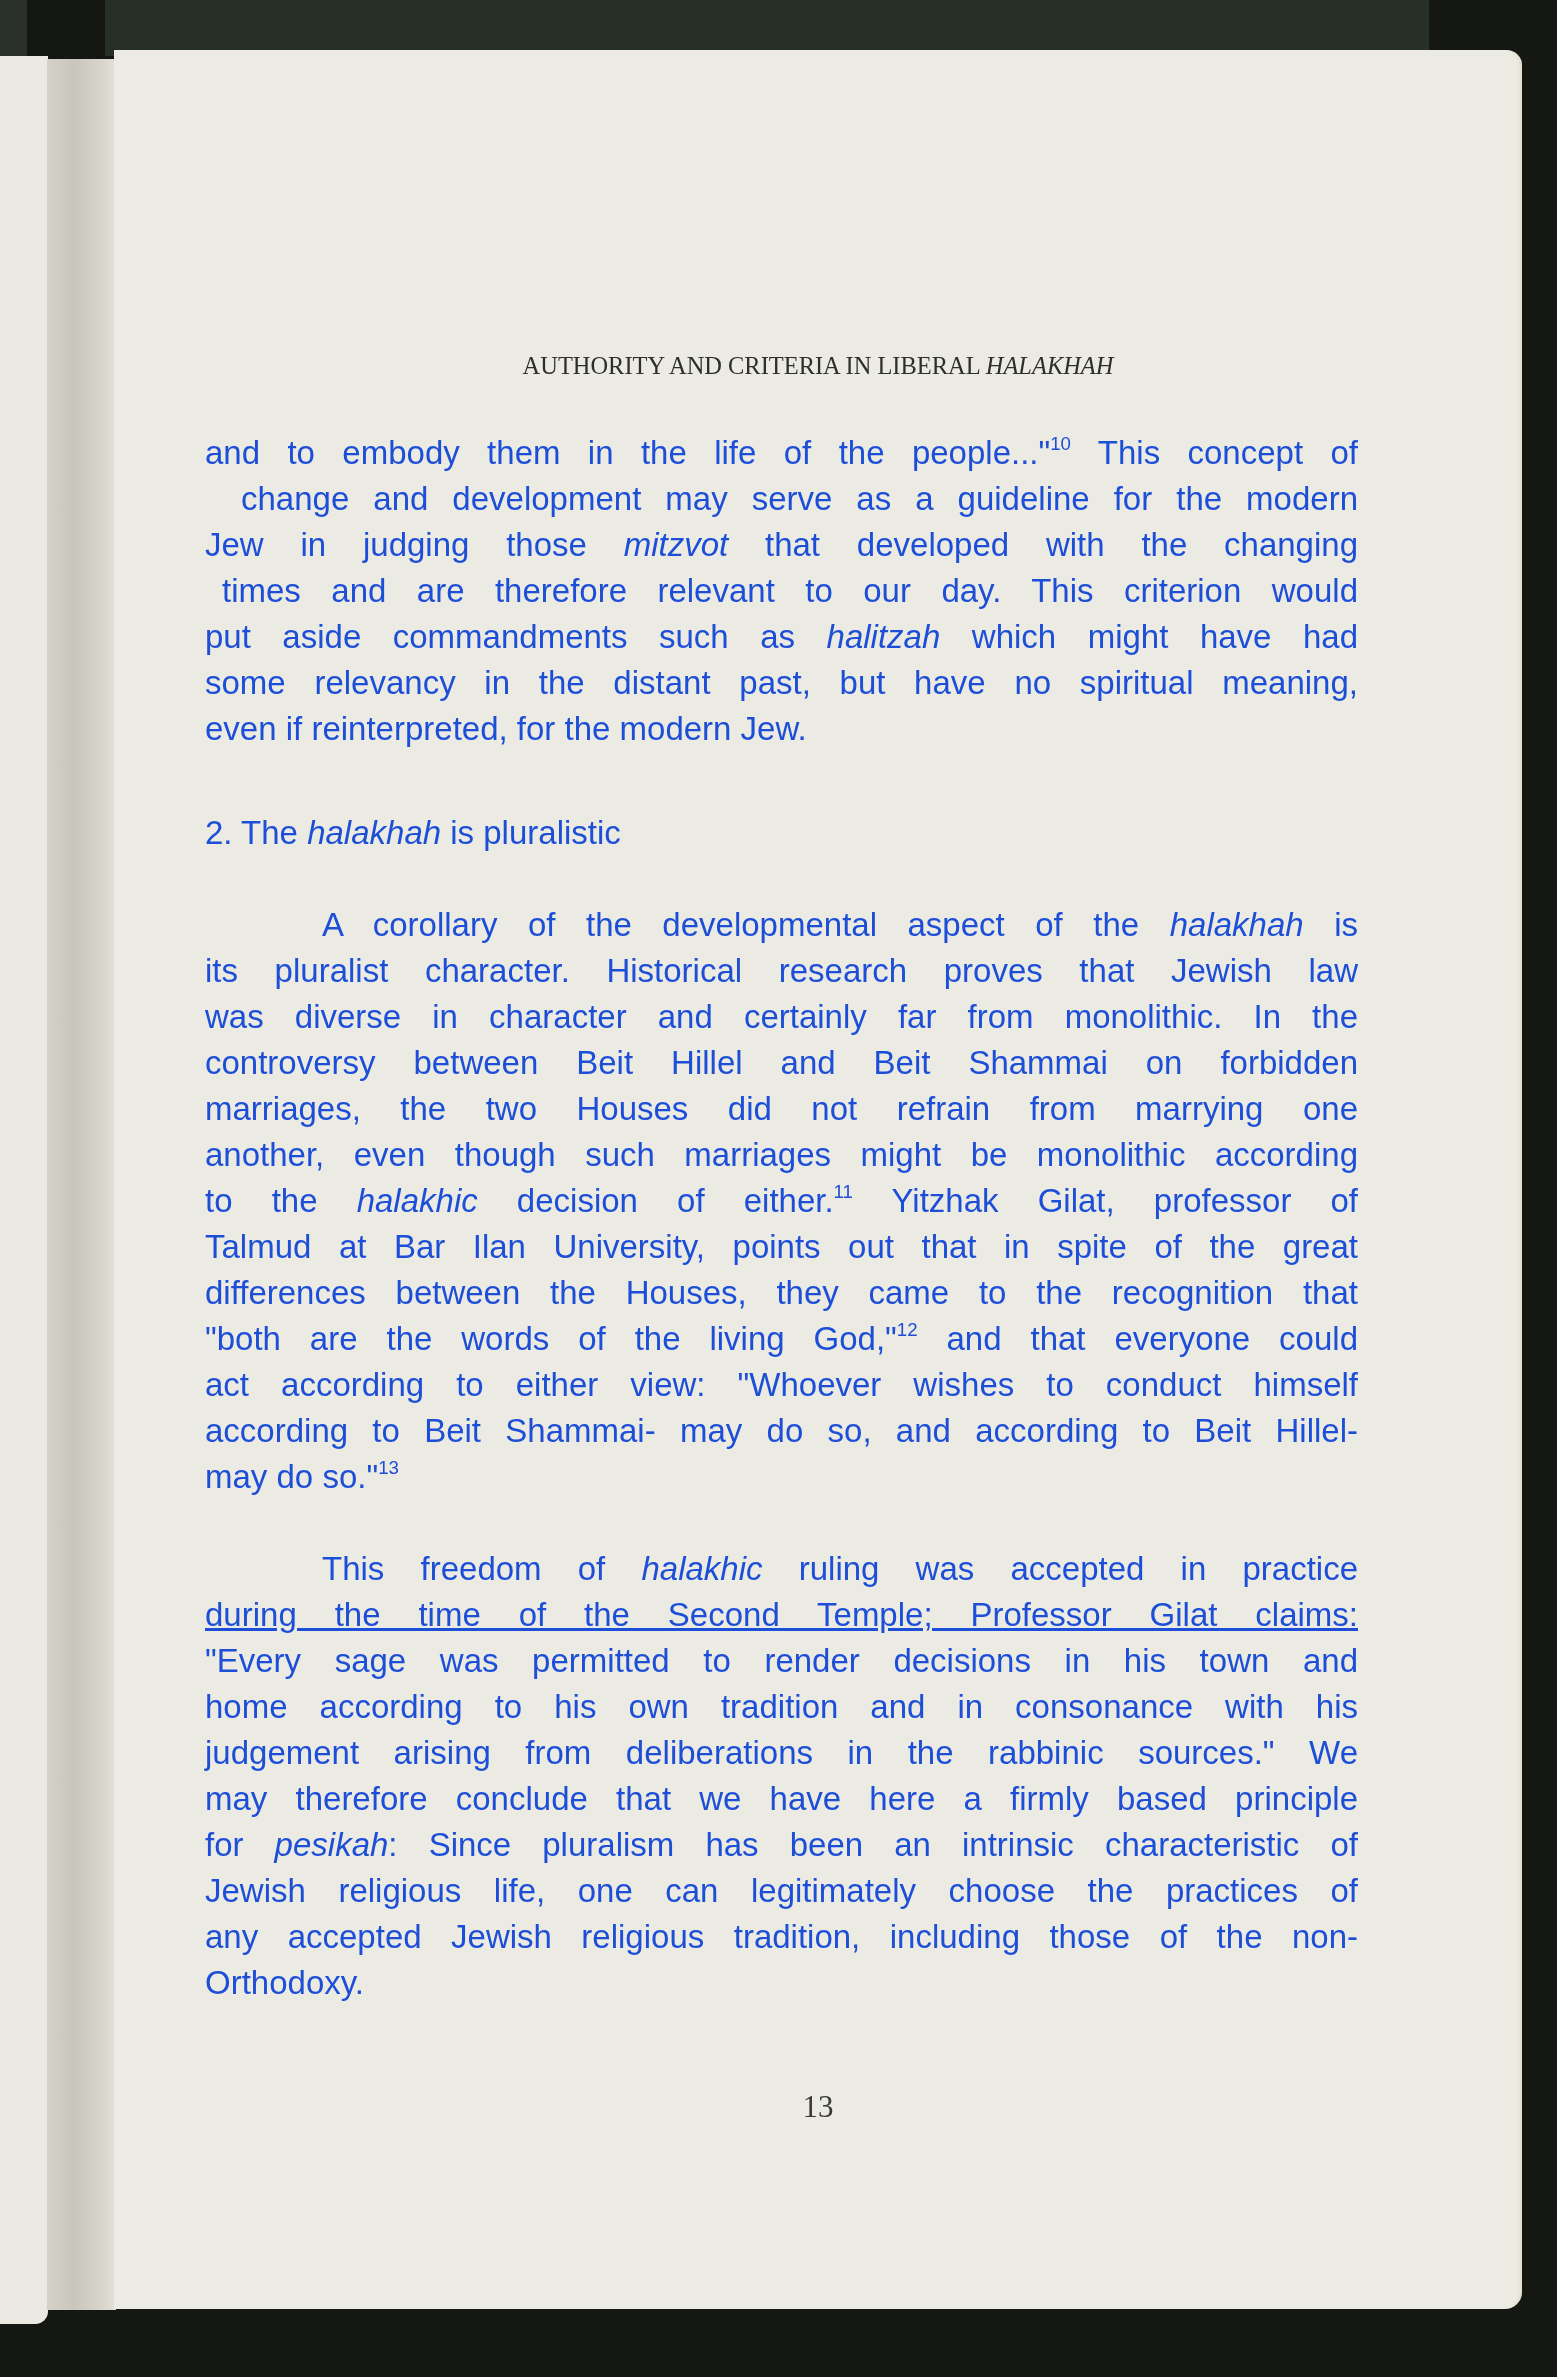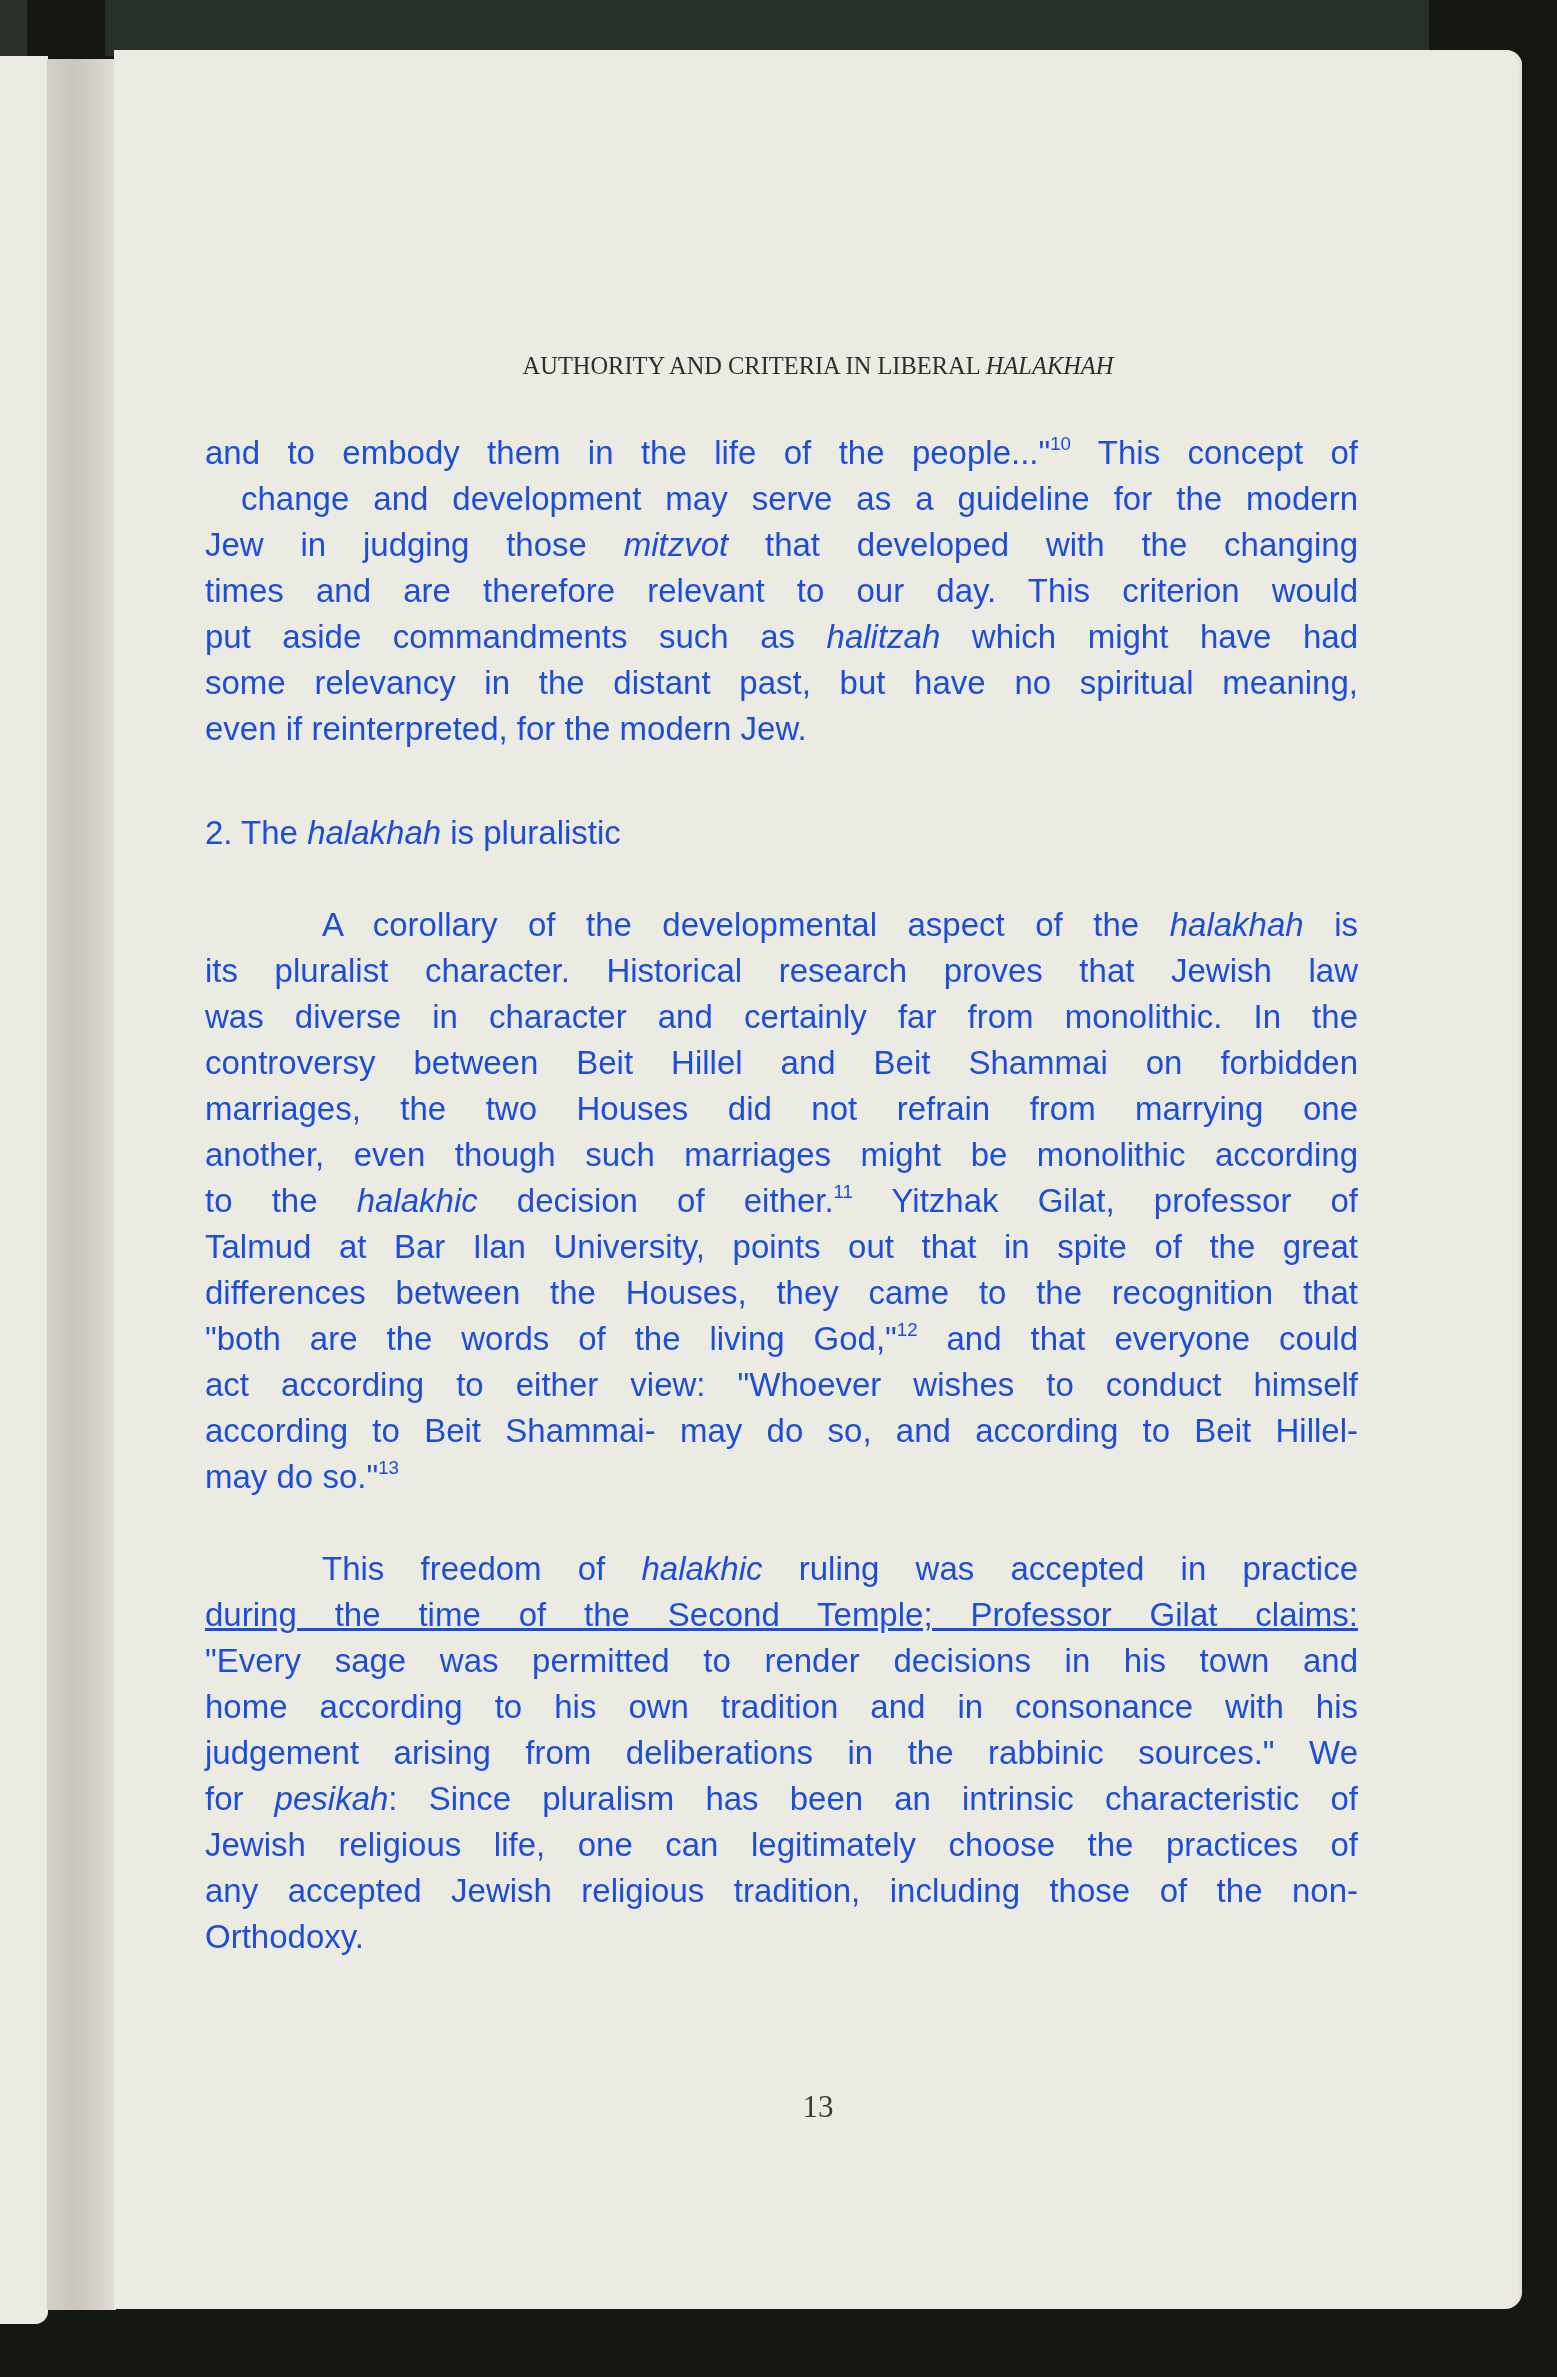--- a/index.html
+++ b/index.html
@@ -114,21 +114,21 @@
 <div class="page">
   <div class="running-head">
     <span>AUTHORITY AND CRITERIA IN LIBERAL</span>
     <em>HALAKHAH</em>
   </div>
 
   <div class="body-text" id="body-text">
       <span class="line" style="display: block;"><span>and to embody them in the life of the people..."</span><sup>10</sup><span>  This concept of</span></span>
       <span class="line" style="display: block; margin-left: 36px;"><span>change and development may serve as a guideline for the modern</span></span>
       <span class="line" style="display: block;"><span>Jew in judging those </span><i>mitzvot</i><span> that developed with the changing</span></span>
-      <span class="line" style="display: block;"><span>times and are therefore relevant to our day.  This criterion would</span></span>
+      <span class="line" style="display: block; margin-left: 17px;"><span>times and are therefore relevant to our day.  This criterion would</span></span>
       <span class="line" style="display: block;"><span>put aside commandments such as </span><i>halitzah</i><span> which might have had</span></span>
       <span class="line" style="display: block;"><span>some relevancy in the distant past, but have no spiritual meaning,</span></span>
       <span class="line last" style="display: block;"><span>even if reinterpreted, for the modern Jew.</span></span>
       <span class="blank"></span>
       <span class="line last" style="display: block; margin-top: 12px;"><span>2.  The </span><i>halakhah</i><span> is pluralistic</span></span>
       <span class="blank"></span>
       <span class="line indent" style="display: block;"><span>A corollary of the developmental aspect of the </span><i>halakhah</i><span> is</span></span>
       <span class="line" style="display: block;"><span>its pluralist character.  Historical research proves that Jewish law</span></span>
       <span class="line" style="display: block;"><span>was diverse in character and certainly far from monolithic.  In the</span></span>
       <span class="line" style="display: block;"><span>controversy between Beit Hillel and Beit Shammai on forbidden</span></span>
@@ -140,20 +140,21 @@
       <span class="line" style="display: block;"><span>"both are the words of the living God,"</span><sup>12</sup><span> and that everyone could</span></span>
       <span class="line" style="display: block;"><span>act according to either view:  "Whoever wishes to conduct himself</span></span>
       <span class="line" style="display: block;"><span>according to Beit Shammai- may do so, and according to Beit Hillel-</span></span>
       <span class="line last" style="display: block;"><span>may do so."</span><sup>13</sup></span>
       <span class="blank"></span>
       <span class="line indent" style="display: block;"><span>This freedom of </span><i>halakhic</i><span> ruling was accepted in practice</span></span>
       <span class="line" style="display: block; text-decoration: underline;"><span>during the time of the Second Temple;  Professor Gilat claims:</span></span>
       <span class="line" style="display: block;"><span>"Every sage was permitted to render decisions in his town and</span></span>
       <span class="line" style="display: block;"><span>home according to his own tradition and in consonance with his</span></span>
       <span class="line" style="display: block;"><span>judgement arising from deliberations in the rabbinic sources."  We</span></span>
+      <span class="line" style="display: block;"><span>may therefore conclude that we have here a firmly based principle</span></span>
       <span class="line" style="display: block;"><span>for </span><i>pesikah</i><span>:  Since pluralism has been an intrinsic characteristic of</span></span>
       <span class="line" style="display: block;"><span>Jewish religious life, one can legitimately choose the practices of</span></span>
       <span class="line" style="display: block;"><span>any accepted Jewish religious tradition, including those of the non-</span></span>
       <span class="line last" style="display: block;"><span>Orthodoxy.</span></span>
     </div>
 
   <div class="page-number">13</div>
 </div>
 
 

